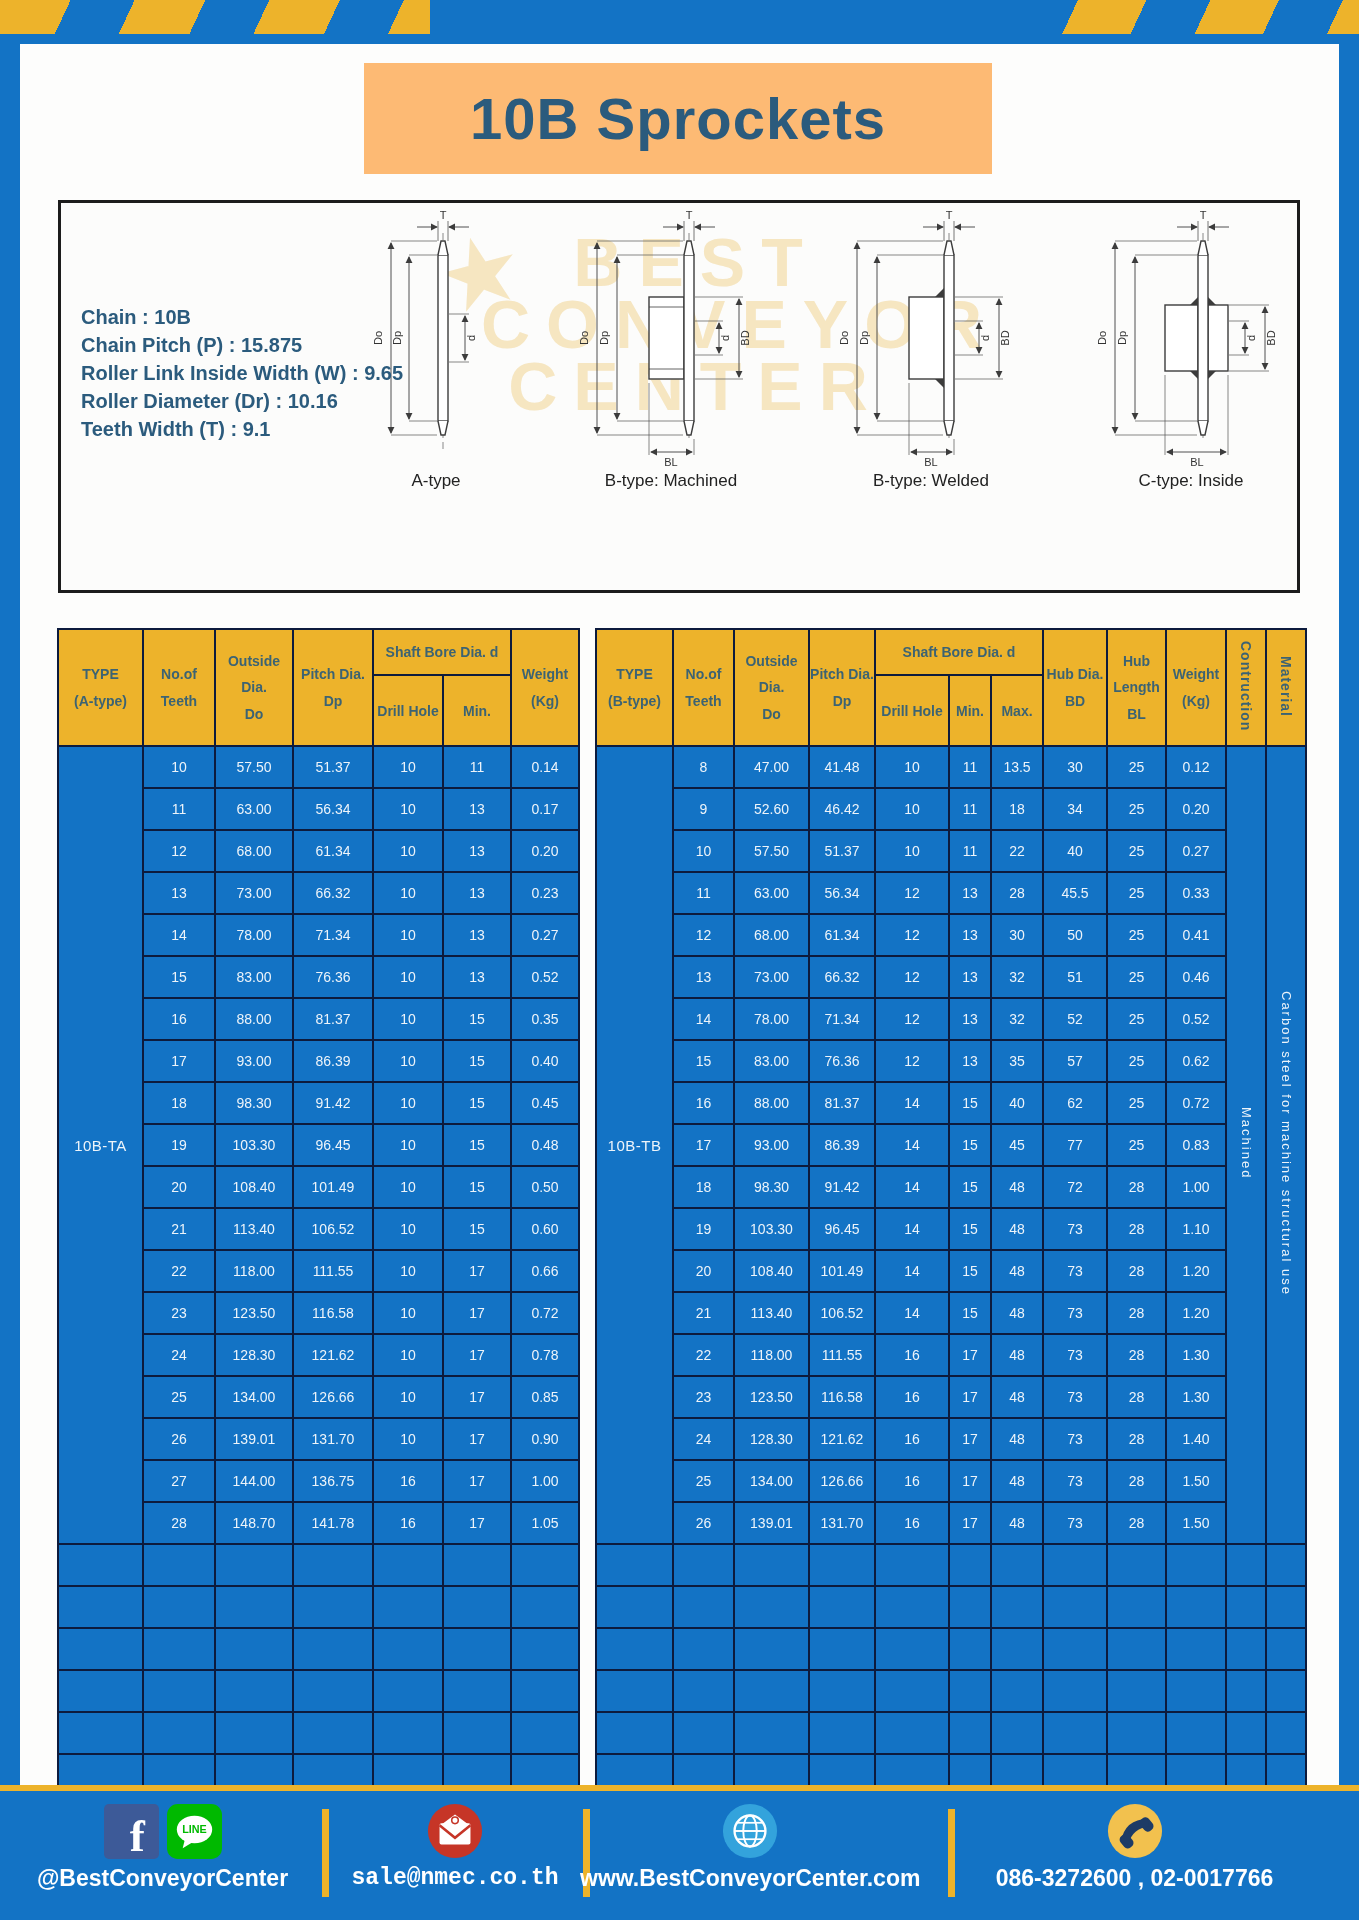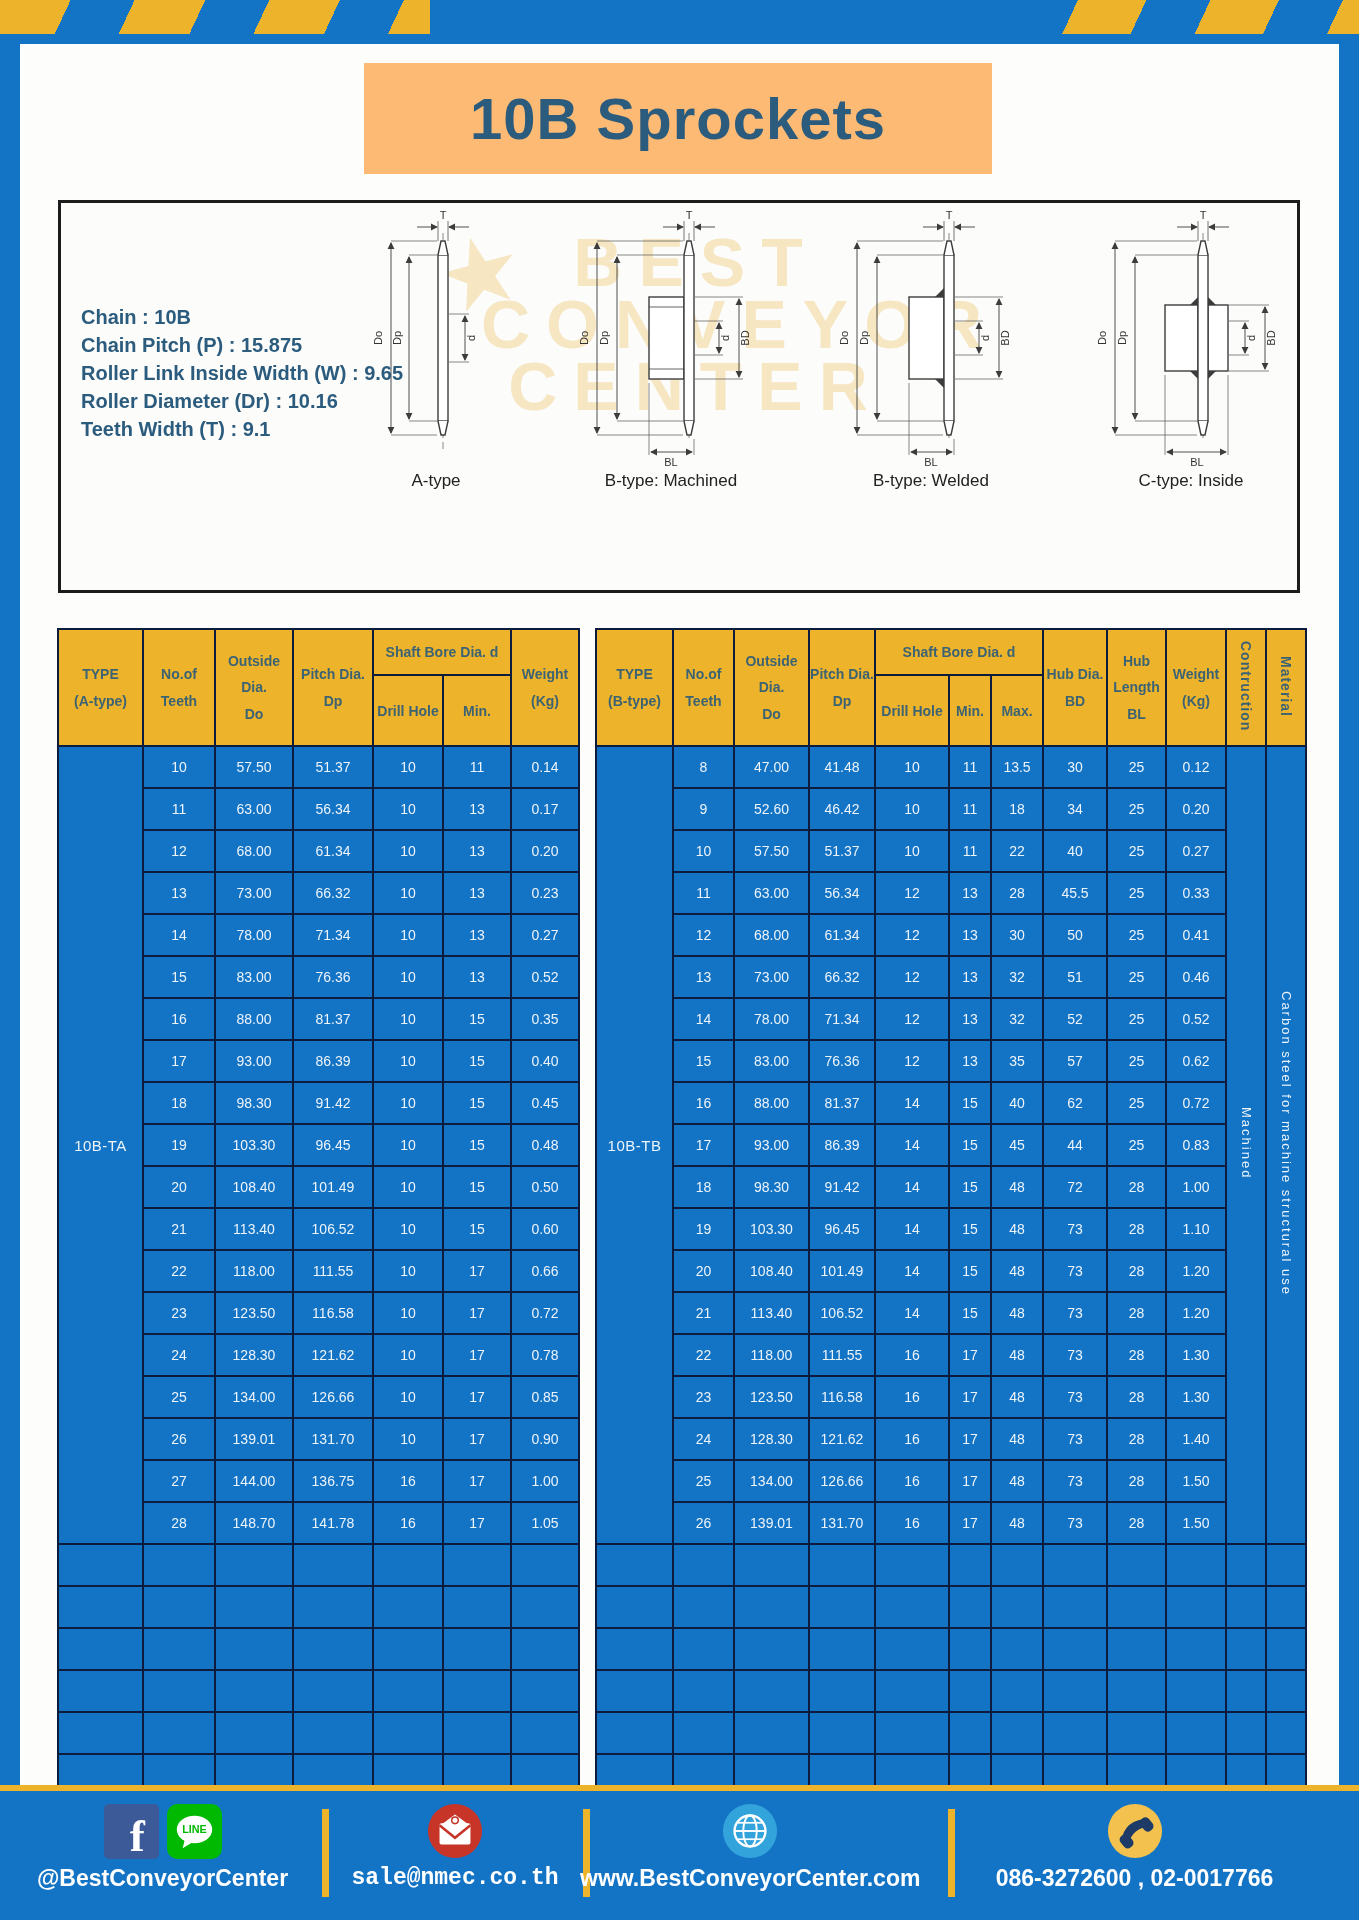--- a/index.html
+++ b/index.html
@@ -682,21 +682,21 @@
             <td>25</td>
             <td>0.72</td>
           </tr>
           <tr>
             <td>17</td>
             <td>93.00</td>
             <td>86.39</td>
             <td>14</td>
             <td>15</td>
             <td>45</td>
-            <td>44</td>
+            <td>77</td>
             <td>25</td>
             <td>0.83</td>
           </tr>
           <tr>
             <td>18</td>
             <td>98.30</td>
             <td>91.42</td>
             <td>14</td>
             <td>15</td>
             <td>48</td>

